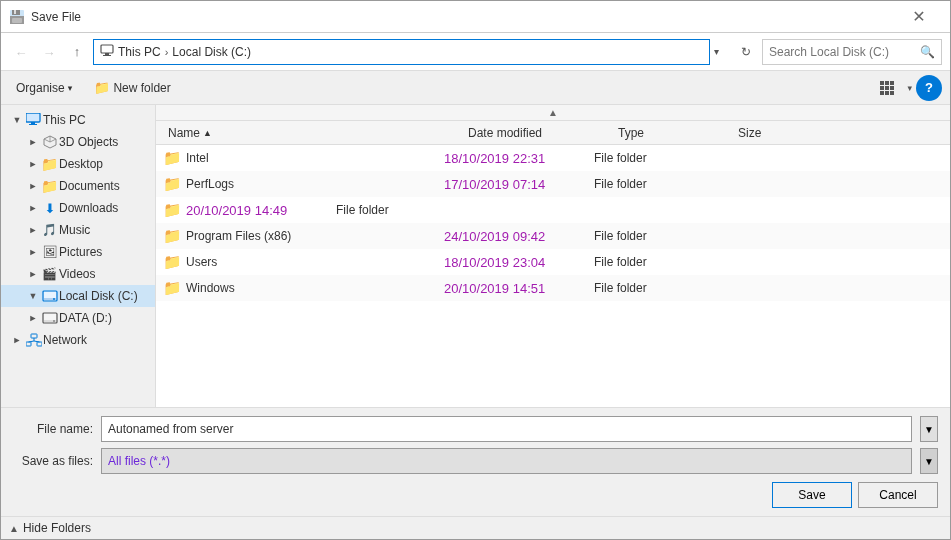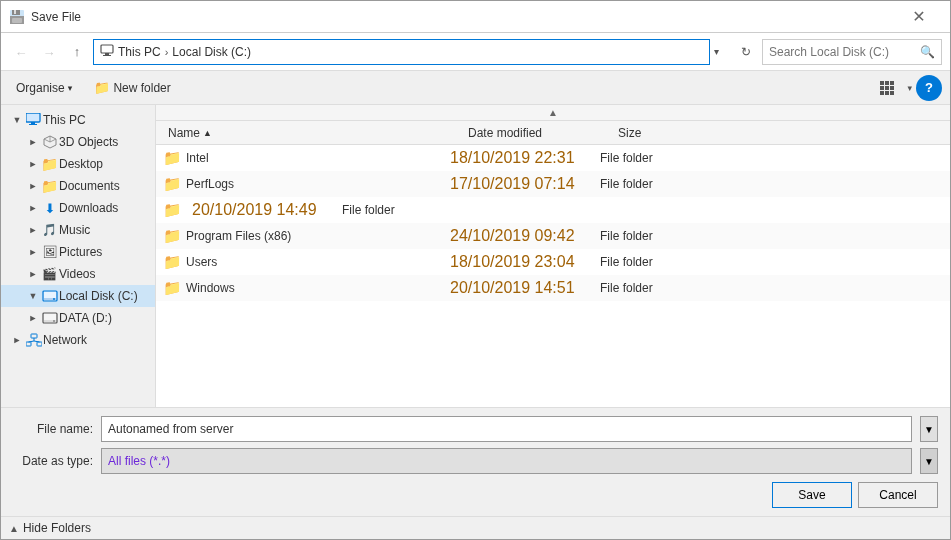--- a/index.html
+++ b/index.html
@@ -277,21 +277,21 @@
     .file-icon {
       width: 18px;
       height: 18px;
       display: flex;
       align-items: center;
       justify-content: center;
       margin-right: 4px;
       flex-shrink: 0;
     }
     .file-name { width: 258px; font-size: 12px; color: #333; overflow: hidden; text-overflow: ellipsis; white-space: nowrap; }
-    .file-date { width: 150px; font-size: 16px; color: #a16207; margin-left: 6px; }
+    .file-date { width: 150px; font-size: 13px; color: #a21caf; }
     .file-type { width: 120px; font-size: 12px; color: #333; }
     .file-size { width: 80px; font-size: 12px; color: #333; }
 
     .scroll-up-arrow {
       display: flex;
       justify-content: center;
       padding: 2px;
       font-size: 10px;
       color: #666;
       background: #f5f5f5;
@@ -596,20 +596,23 @@
       <div class="scroll-up-arrow">▲</div>
 
       <div class="file-list-header">
         <div class="col-header col-name">
           <span>Name</span>
           <span class="col-sort-arrow">▲</span>
         </div>
         <div class="col-header col-date">
           <span>Date modified</span>
         </div>
+        <div class="col-header col-type">
+          <span>Type</span>
+        </div>
         <div class="col-header col-size">
           <span>Size</span>
         </div>
       </div>
 
       <div class="file-list" id="file-list-body">
       <div class="file-row">
       <div class="file-icon" style="color:#e6a817;font-size:15px;">📁</div>
       <span class="file-name">Intel</span>
       <span class="file-date">18/10/2019 22:31</span>
@@ -657,21 +660,21 @@
 
   <div class="bottom-section">
 
     <div class="file-name-row">
       <span class="file-name-label">File name:</span>
       <input class="file-name-input" type="text" id="file-name-input" style="flex: 1 1 0%;" value="Autonamed from server">
       <div class="file-name-dropdown">▼</div>
     </div>
 
     <div class="save-type-row">
-      <span class="save-type-label">Date as type:</span>
+      <span class="save-type-label">Save as files:</span>
       <div class="save-type-select" id="save-type-display" style="flex:1;">All files (*.*)</div>
       <div class="save-type-dropdown">▼</div>
     </div>
 
     <div class="action-row">
       <button class="action-btn primary" id="save-btn">Save</button>
       <button class="action-btn" id="cancel-btn">Cancel</button>
     </div>
   </div>
 

